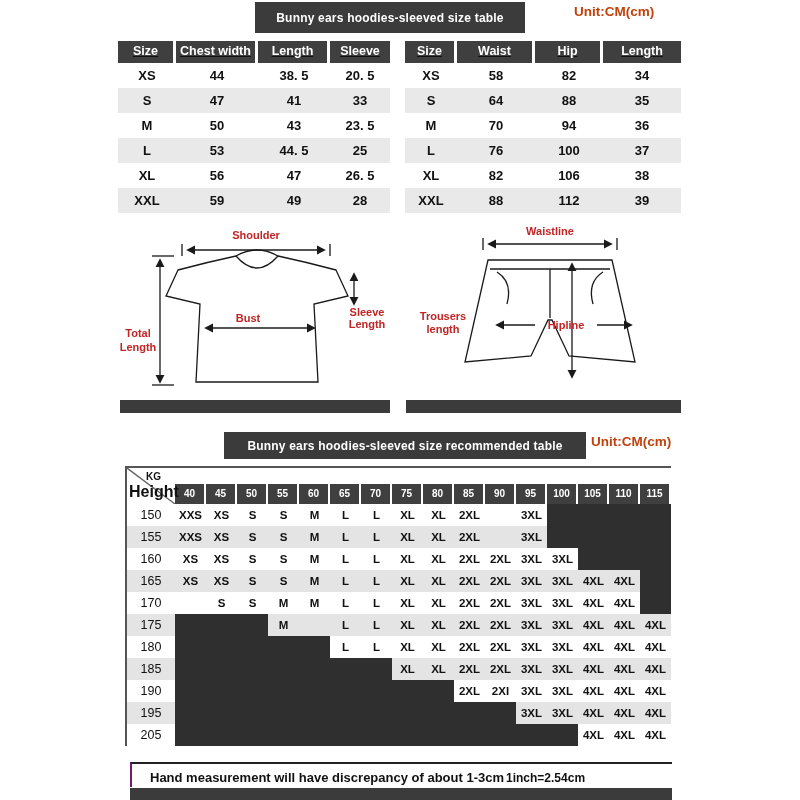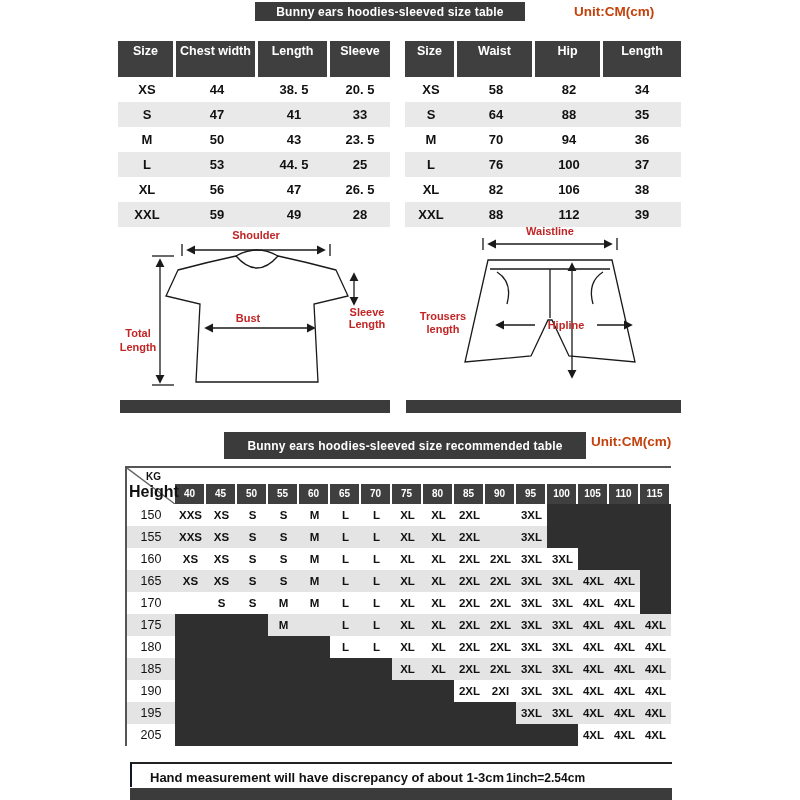--- a/index.html
+++ b/index.html
@@ -3,31 +3,31 @@
 <meta charset="utf-8">
 <style>
   html,body{margin:0;padding:0;background:#fff;}
   .page{position:relative;width:800px;height:800px;background:#fff;overflow:hidden;
         font-family:"Liberation Sans",sans-serif;color:#111;}
 
   
   .section-bar{position:absolute;background:#3b3b3b;color:#fff;font-weight:bold;
                font-size:12px;display:flex;align-items:center;justify-content:center;
                letter-spacing:.2px;}
-  #bar1{left:255px;top:2px;width:270px;height:19px;}
+  #bar1{left:255px;top:2px;width:270px;height:31px;}
   #bar2{left:224px;top:432px;width:362px;height:27px;}
   .unit{position:absolute;font-weight:bold;font-size:13.5px;color:#c2410c;}
   #unit1{left:574px;top:4px;}
   #unit2{left:591px;top:434px;}
 
   
   .size-table{position:absolute;}
   #hoodieTable{left:118px;top:41px;width:272px;}
   #shortsTable{left:405px;top:41px;width:276px;}
-  .t-head{display:grid;height:36px;}
+  .t-head{display:grid;height:22px;text-decoration:underline;}
   #hoodieTable .t-head,#hoodieTable .tr{grid-template-columns:58px 82px 72px 60px;}
   #shortsTable .t-head,#shortsTable .tr{grid-template-columns:52px 78px 68px 78px;}
   .th{background:#3f3f3f;color:#fff;font-weight:bold;font-size:12.5px;text-align:center;
       line-height:21px;border-right:3px solid #fff;box-sizing:border-box;white-space:nowrap;}
   .th:last-child{border-right:none;}
   .tr{display:grid;height:25px;}
   .tr.stripe{background:#e9e9e9;}
   .td{text-align:center;line-height:25px;font-weight:bold;font-size:13px;color:#111;}
 
   
@@ -49,21 +49,21 @@
   .corner .hgt{position:absolute;bottom:3px;left:2px;font-size:16px;font-weight:bold;}
   .rh{background:#3f3f3f;color:#fff;font-weight:bold;font-size:10px;text-align:center;
       align-self:end;height:20px;line-height:20px;border-right:2px solid #fff;box-sizing:border-box;}
   .rl{font-weight:normal;font-size:12.5px;text-align:center;line-height:22px;}
   .rc{font-weight:bold;font-size:11.5px;text-align:center;line-height:22px;white-space:nowrap;}
   #recGrid .stripe{background:#e4e4e4;}
   #recGrid .dark{background:#2f2f2f;}
 
   
   #footNote{position:absolute;left:130px;top:762px;width:542px;height:25px;
-            border-top:2px solid #222;border-left:2px solid #0f172a;box-sizing:border-box;}
+            border-top:2px solid #222;border-left:2px solid #701a75;box-sizing:border-box;}
   #noteText{position:absolute;left:18px;top:6px;font-weight:bold;font-size:13px;}
   #inchText{position:absolute;left:374px;top:7px;font-weight:bold;font-size:12px;}
   #bottomBar{position:absolute;left:130px;top:788px;width:542px;height:12px;background:#3b3b3b;}
 </style>
 </head>
 <body>
 
 <div class="page">
 
   <div class="section-bar" id="bar1">Bunny ears hoodies-sleeved size table</div>

